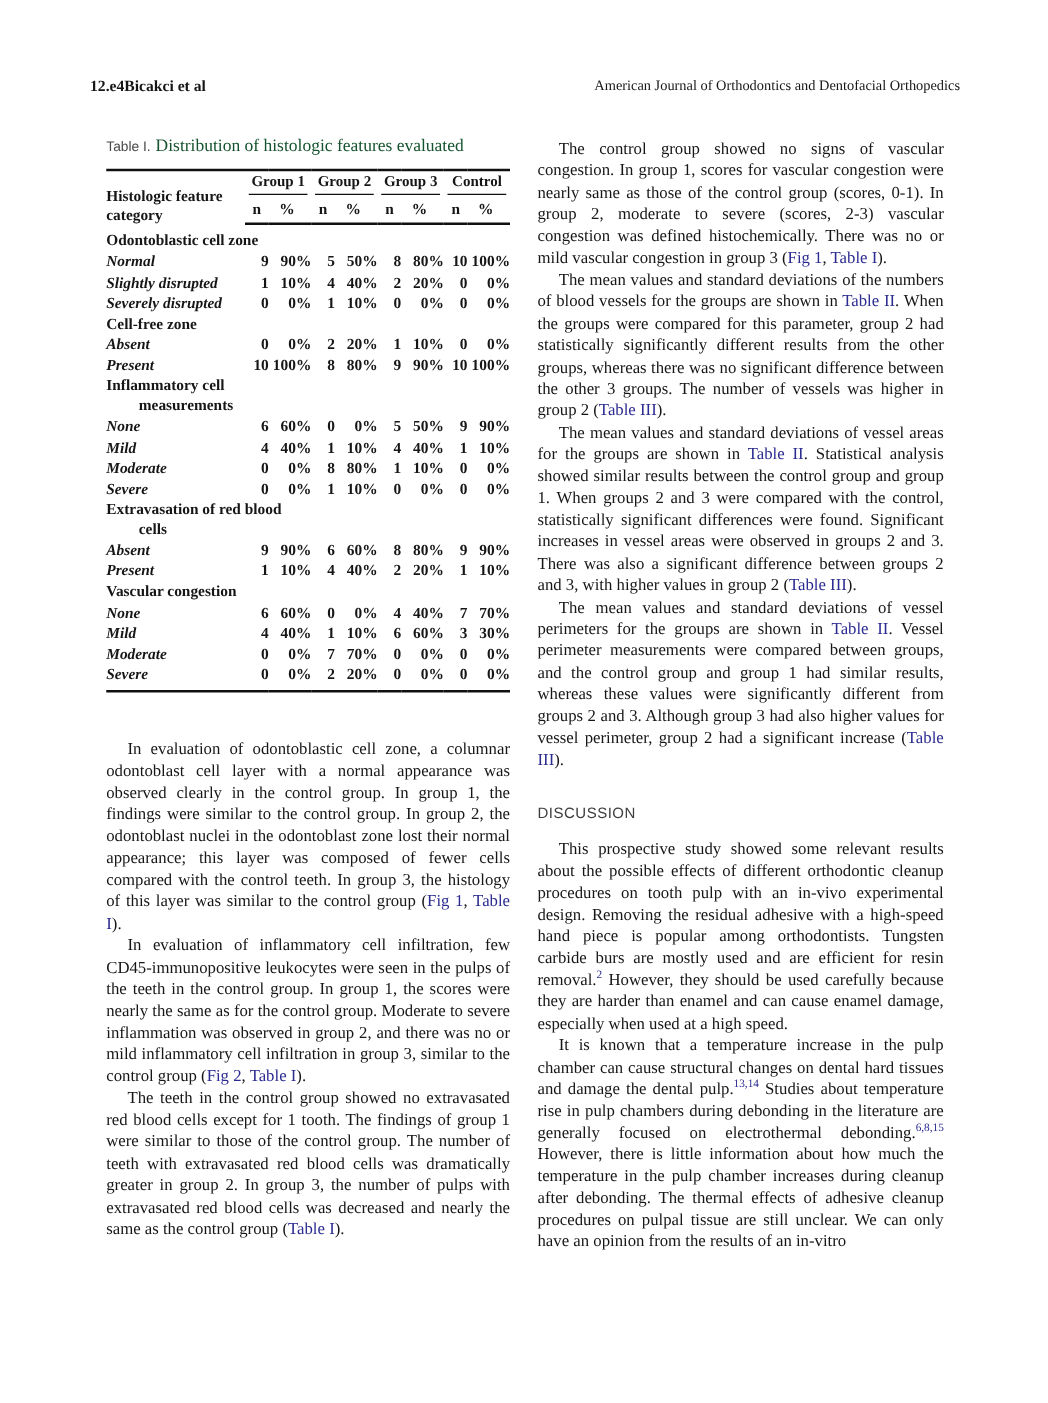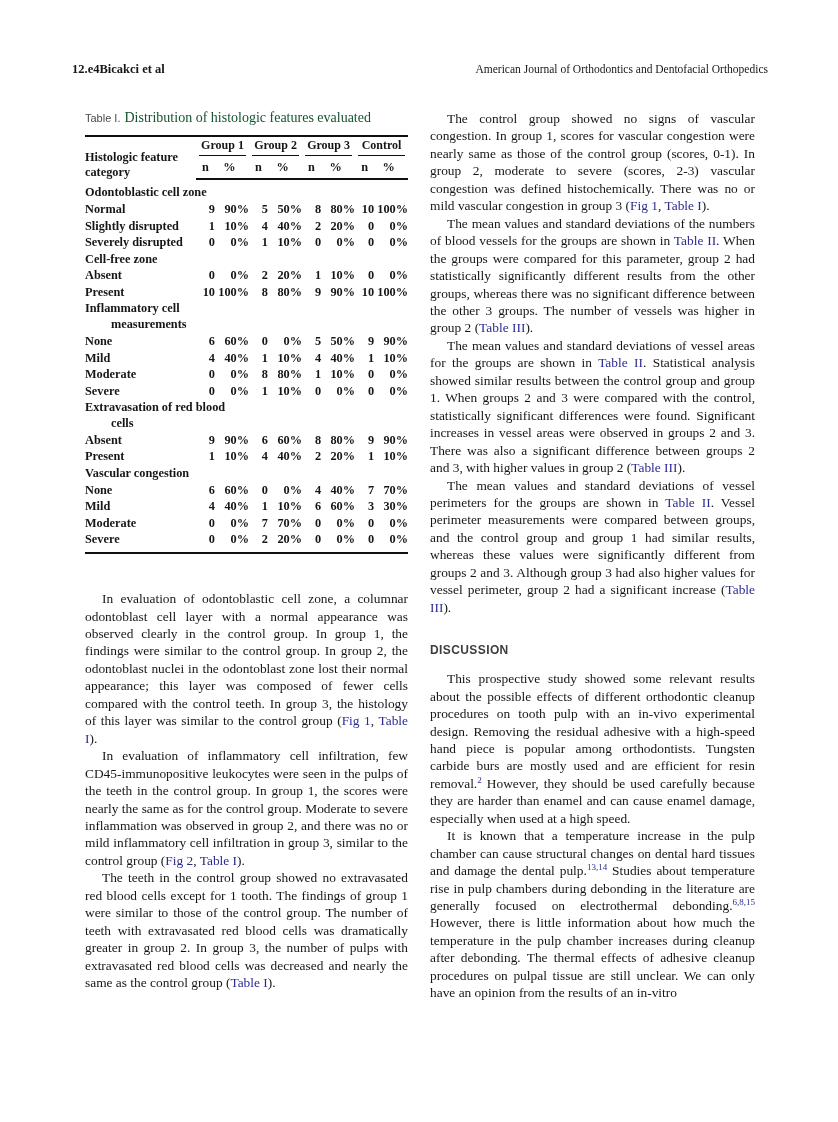--- a/index.html
+++ b/index.html
@@ -34,39 +34,39 @@
   table.histo col.c-p{width:34px;}
   table.histo th,table.histo td{padding:0;margin:0;font-weight:bold;vertical-align:bottom;}
   th.cat{text-align:left;vertical-align:bottom;font-size:12.3px;line-height:14.5px;padding-bottom:3px;}
   th.grp{padding-top:5px;}
   th.grp .grp-rule{border-bottom:1px solid #101010;padding:0 0 2px 0;margin:0 3px;text-align:center;font-size:12px;white-space:nowrap;}
   tr.subhead th{text-align:center;font-size:12.3px;padding:3px 0 3px 0;border-bottom:2px solid #101010;}
   tr.subhead th.pct{padding-right:5px;}
   tbody td{border:none;}
   td.sec{text-align:left;padding-top:1px;}
   td.sec .sec2{padding-left:26px;}
-  td.lbl{text-align:left;padding-left:11px;white-space:nowrap;}
+  td.lbl{text-align:left;padding-left:11px;white-space:nowrap;font-style:italic;}
   td.num{text-align:right;}
   td.pct{text-align:right;padding-right:4px;}
   tbody tr{height:16.6px;}
   tbody tr.first td{padding-top:4px;}
   tbody tr.last td{padding-bottom:5px;}
   
   .paras{margin-top:36px;}
   p.body-par{
     margin:0;text-align:justify;
     font-size:13.4px;line-height:17.45px;
     text-indent:17px;
   }
   .col.right p.body-par:first-child{margin-top:2px;}
   .link{color:#2b2b91;}
   .suplink{color:#2b2b91;font-size:9px;vertical-align:super;line-height:0;}
   h2.discussion{
     font-family:"Liberation Sans","DejaVu Sans",sans-serif;
-    font-size:12px;font-weight:bold;color:#3d3d3d;
+    font-size:12px;font-weight:normal;color:#3d3d3d;
     letter-spacing:.4px;margin:27px 0 13px 0;
   }
 </style>
 </head>
 <body>
 
 <div class="page">
 
   <div class="pg-header">
     <div class="h-left">

